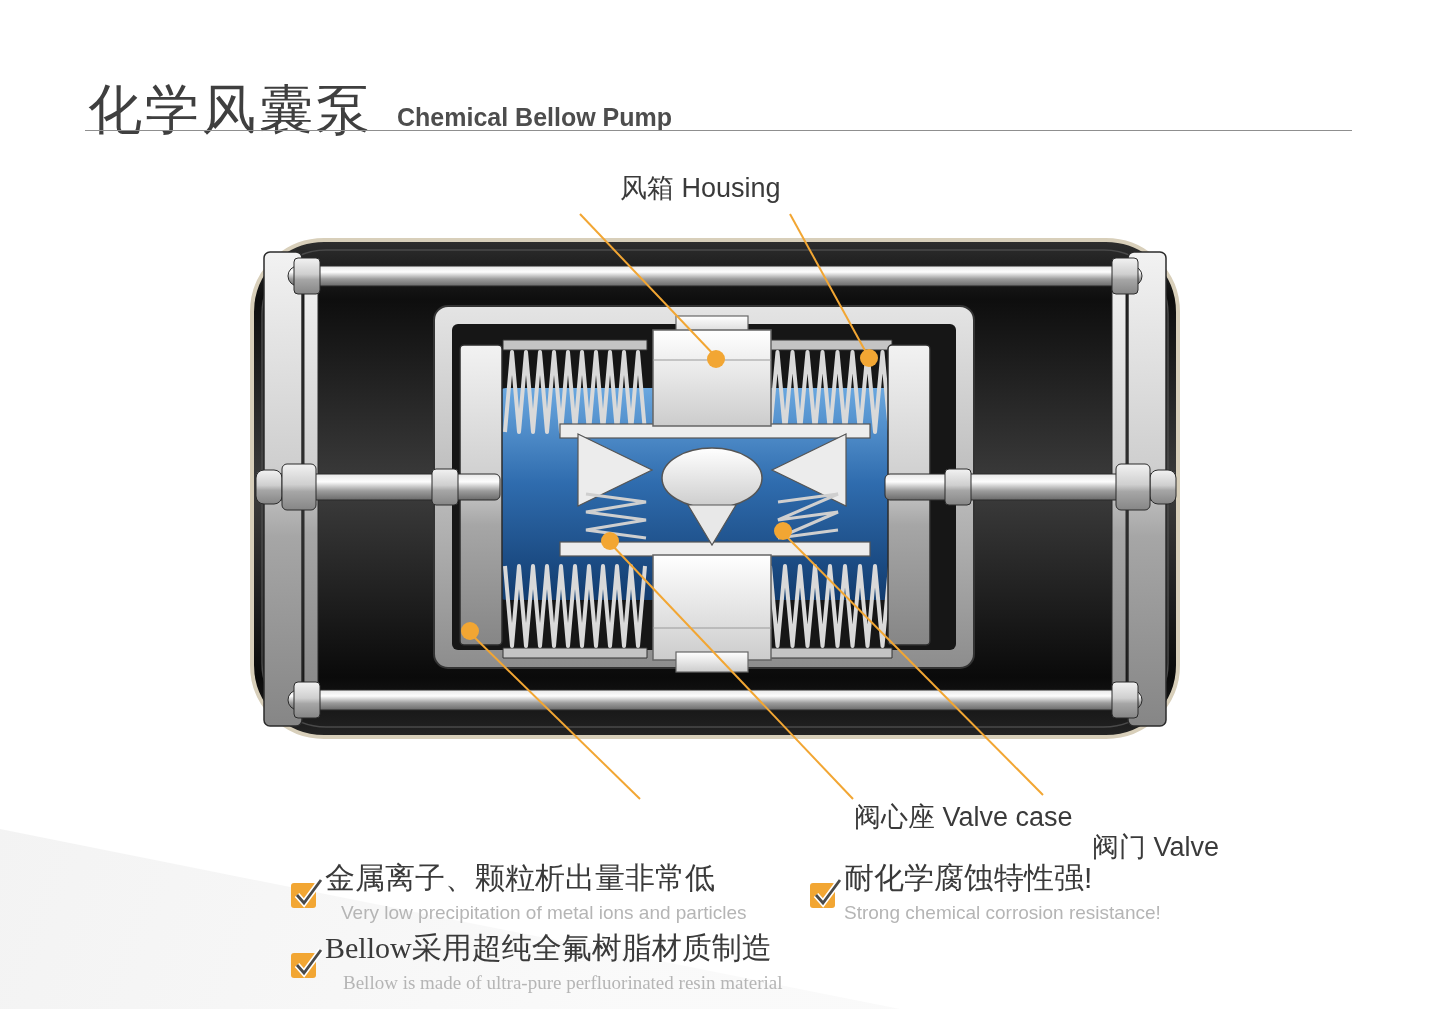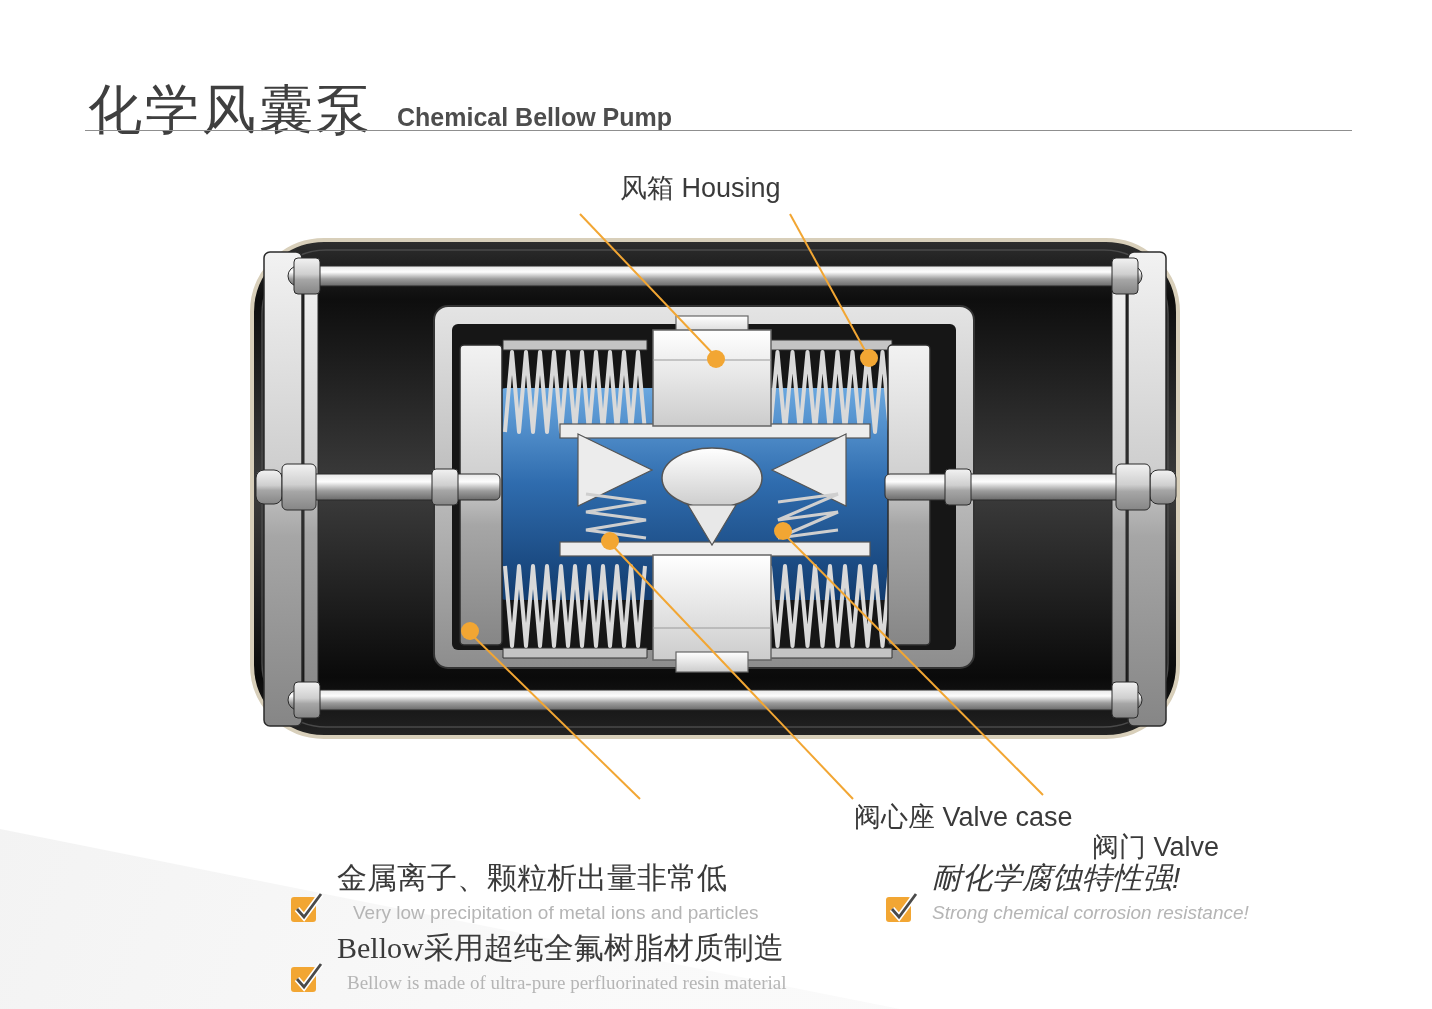--- a/index.html
+++ b/index.html
@@ -23,29 +23,29 @@
 
   .dlabel { position:absolute; font-size:27px; color:#3a3a3a; font-weight:500; white-space:nowrap; }
   .lbl-pump-head { left:358px; top:170px; }
   .lbl-bellows   { left:620px; top:170px; }
   .lbl-housing   { left:624px; top:799px; }
   .lbl-valvecase { left:854px; top:799px; }
   .lbl-valve     { left:1092px; top:781px;margin-top:48px; }
 
   
   .feature { position:absolute; }
-  .feat-row { display:flex; align-items:flex-end; gap:12px; }
+  .feat-row { display:flex; align-items:center; }
   .checkbox { width:36px; height:34px; flex:0 0 auto; margin-top:2px; }
   .feat-title { font-size:30px; color:#3a3a3a; font-weight:500; line-height:1.15; white-space:nowrap; }
   .feat-sub { font-size:19px; color:#b5b5b5; font-weight:400; margin-top:6px; white-space:nowrap; }
   .f1 { left:289px; top:861px; }
-  .f2 { left:884px; top:861px;font-style:italic; }
+  .f2 { left:808px; top:861px; }
   .f3 { left:289px; top:931px;font-family:Liberation Serif, serif; }
   .f1 .feat-sub { margin-left:16px; }
-  .f3 .feat-sub { margin-left:10px; }
+  .f3 .feat-sub { margin-left:18px; }
 </style>
 </head>
 <body>
 
 <div class="page">
   <div class="bg-sweep"></div>
 
   <div class="header">
     <div class="title-zh">化学风囊泵</div>
     <div class="title-en">Chemical Bellow Pump</div>

